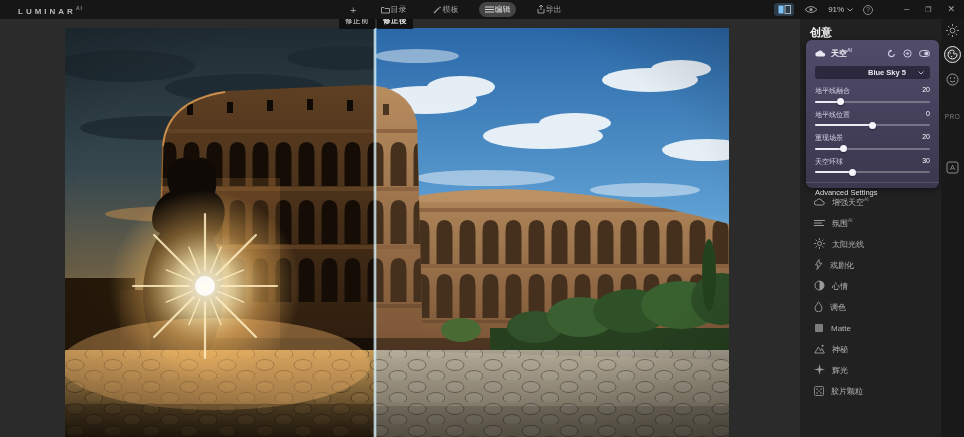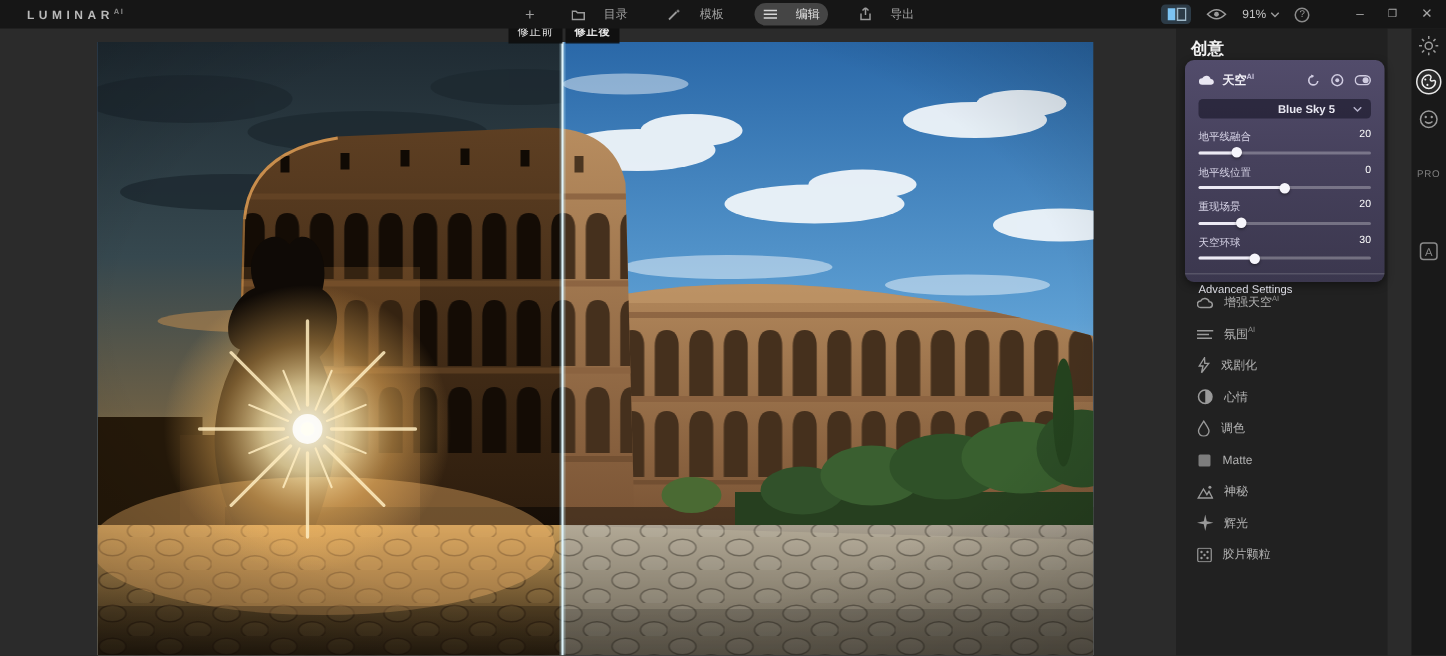--- a/index.html
+++ b/index.html
@@ -5,39 +5,39 @@
   * { margin:0; padding:0; box-sizing:border-box; }
   html,body { width:964px; height:437px; overflow:hidden; }
   body { position:relative; background:#2b2b2b; font-family:"Liberation Sans",sans-serif; color:#c9c9c9; }
 
   
   .topbar { position:absolute; left:0; top:0; width:964px; height:19px; background:#161616; z-index:30; }
   .logo { position:absolute; left:18px; top:5px; font-size:8px; letter-spacing:3px; color:#b9b9b9; font-weight:bold; }
   .logo sup { font-size:5px; letter-spacing:1px; color:#8b8b8b; }
   .nav { position:absolute; left:346px; top:0; height:19px; display:flex; align-items:center; gap:15px; }
   .add-btn { font-size:11px; color:#9d9d9d; cursor:default; padding:0 4px; }
-  .nav-item { display:flex; align-items:center; gap:12px; font-size:8px; color:#a0a0a0; height:15px; padding:0 6px; border-radius:8px; }
+  .nav-item { display:flex; align-items:center; gap:0; font-size:8px; color:#a0a0a0; height:15px; padding:0 6px; border-radius:8px; }
   .nav-item.active { background:#454545; color:#e3e3e3; }
   .nav-item svg { display:block; }
   .top-right { position:absolute; right:6px; top:0; height:19px; display:flex; align-items:center; gap:10px; }
   .cmp-box { width:20px; height:13px; background:#2c3b47; border-radius:3px; display:flex; align-items:center; justify-content:center; }
   .zoom-sel { display:flex; align-items:center; gap:3px; font-size:8px; color:#c4c4c4; }
   .help-btn { width:10px; height:10px; border:1px solid #8a8a8a; border-radius:50%; font-size:6.5px; color:#9a9a9a; display:flex; align-items:center; justify-content:center; }
   .win-btn { font-size:9px; color:#a8a8a8; padding:0 3px; line-height:19px; }
   .win-max { font-size:7px; }
 
   
   .canvas { position:absolute; left:65px; top:28px; width:664px; height:409px; z-index:5; }
   .canvas svg { display:block; width:664px; height:409px; }
   .ba-badge { position:absolute; top:14px; z-index:20; background:rgba(12,12,12,.88); color:#e6e6e6; font-size:7.5px; padding:2px 6px 2.5px; letter-spacing:.5px; }
   .badge-before { right:589px; }
   .badge-after { left:377px;font-weight:bold; }
 
   
-  .sidebar { position:absolute; left:784px; top:19px; width:141px; height:418px; background:#212121; z-index:10; }
+  .sidebar { position:absolute; left:800px; top:19px; width:141px; height:418px; background:#212121; z-index:10; }
   .sb-title { position:absolute; left:10px; top:6px; font-size:11px; font-weight:bold; color:#f2f2f2; }
   .sky-panel { position:absolute; left:6px; top:21px; width:133px; height:148px; border-radius:6px;
     background:linear-gradient(180deg,#524c6b 0%,#46415c 45%,#3b374e 100%); box-shadow:0 2px 6px rgba(0,0,0,.45); padding:7px 9px 0; }
   .sp-head { display:flex; align-items:center; gap:5px; height:12px; }
   .sp-title { font-size:8px; font-weight:bold; color:#f0eff6; }
   .sp-title sup { font-size:5px; color:#c9c5dd; }
   .sp-head-icons { margin-left:auto; display:flex; align-items:center; gap:7px; }
   .dropdown { margin-top:7px; height:13px; background:rgba(18,16,32,.55); border-radius:3px; display:flex; align-items:center; padding:0 6px; }
   .dd-label { font-size:7.5px; font-weight:bold; color:#e9e8f2;padding-left:47px; }
   .dd-chev { margin-left:auto; }
@@ -420,20 +420,27 @@
         </svg>
       <span class="tool-label"><span>增强天空</span><sup>AI</sup></span>
     </div>
     <div class="tool">
       <svg width="11" height="8" viewBox="0 0 11 8">
           <path d="M0,1.5 h11 M0,4 h8 M0,6.5 h10" stroke="#9a9a9a" stroke-width="1.1"></path>
         </svg>
       <span class="tool-label"><span>氛围</span><sup>AI</sup></span>
     </div>
     <div class="tool">
+      <svg width="11" height="11" viewBox="0 0 11 11">
+          <circle cx="5.5" cy="5.5" r="2" fill="none" stroke="#9a9a9a"></circle>
+          <path d="M5.5,0 v2 M5.5,9 v2 M0,5.5 h2 M9,5.5 h2 M1.6,1.6 l1.4,1.4 M8,8 l1.4,1.4 M9.4,1.6 L8,3 M3,8 L1.6,9.4" stroke="#9a9a9a" stroke-width=".9"></path>
+        </svg>
+      <span class="tool-label"><span>太阳光线</span><sup></sup></span>
+    </div>
+    <div class="tool">
       <svg width="9" height="11" viewBox="0 0 9 11">
           <path d="M5,.5 L1.5,6 h2.5 L3,10.5 L7.8,4.2 H5.2 Z" fill="none" stroke="#9a9a9a" stroke-width=".9"></path>
         </svg>
       <span class="tool-label"><span>戏剧化</span><sup></sup></span>
     </div>
     <div class="tool">
       <svg width="11" height="11" viewBox="0 0 11 11">
           <circle cx="5.5" cy="5.5" r="4.5" fill="none" stroke="#9a9a9a"></circle>
           <path d="M5.5,1 a4.5,4.5 0 0 1 0,9 Z" fill="#9a9a9a"></path>
         </svg>

